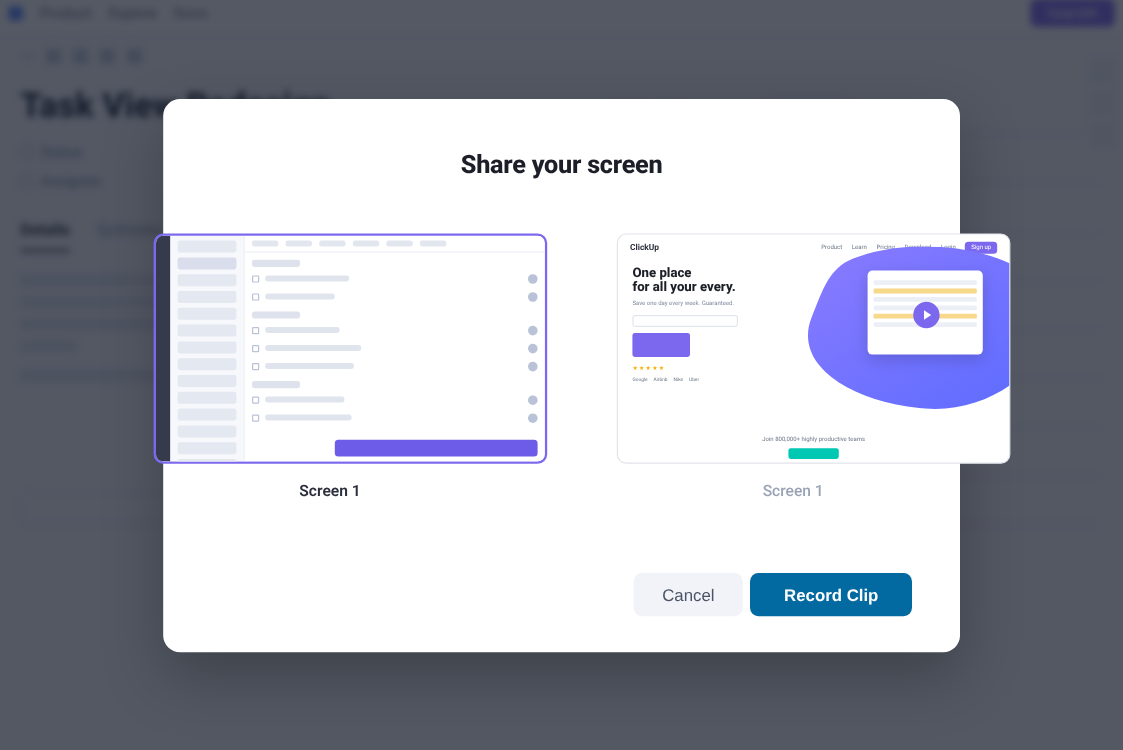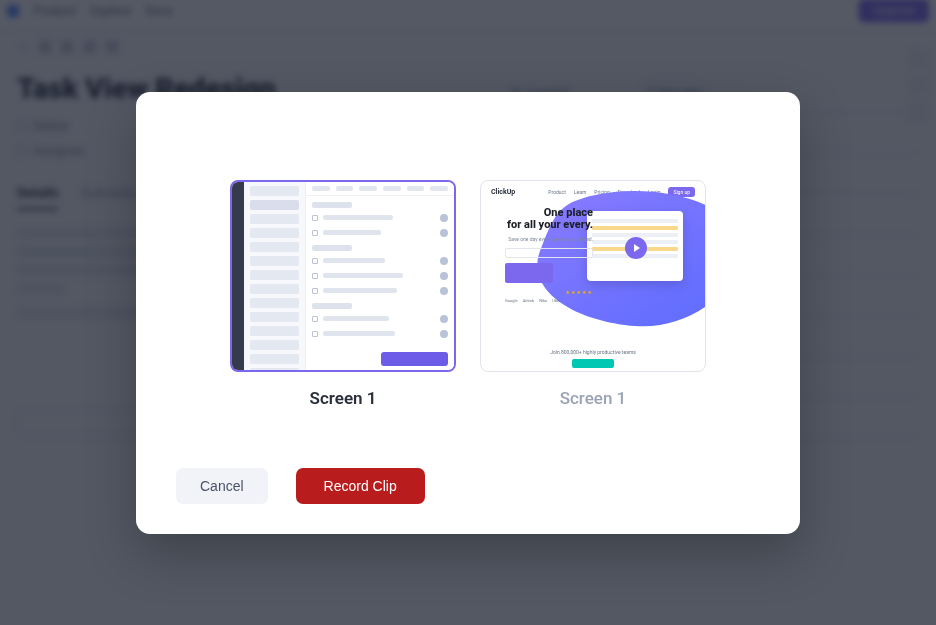--- a/index.html
+++ b/index.html
@@ -75,27 +75,28 @@
   }
   .modal h2 {
     text-align: center; font-size: 21px; font-weight: 800; color: #1c1f27; letter-spacing: -0.2px;
   }
   .screens {
     margin-top: 44px;
     display: flex; gap: 24px; justify-content: center;
   }
   .screen-card { display:flex; flex-direction:column; align-items:center; gap:16px; cursor:pointer; }
   .screen-thumb {
-    width: 226px; height: 192px; border-radius: 8px; overflow:hidden;
+    width: 328px; height: 192px; border-radius: 8px; overflow:hidden;
     border: 1px solid #e1e4ea;
     position: relative;
     background: #fff;
+    margin-left: 34px;
   }
   .screen-card.selected .screen-thumb { border: 2px solid #7b68ee; }
-  .screen-label { font-size: 17px; color: #9aa3b5; font-weight: 500; }
+  .screen-label { font-size: 13px; color: #9aa3b5; font-weight: 500; }
   .screen-card.selected .screen-label { color: #2a2f3b; font-weight: 600; }
 
   
   .t1-rail { position:absolute; left:0; top:0; bottom:0; width:12px; background:#353a4c; }
   .t1-side { position:absolute; left:12px; top:0; bottom:0; width:62px; background:#f7f8fb; border-right:1px solid #eceff5; }
   .t1-side .row { height:10px; margin:4px 6px; background:#e4e8f0; border-radius:2px; }
   .t1-side .row.hl { background:#d9ddec; }
   .t1-main { position:absolute; left:74px; right:0; top:0; bottom:0; background:#fff; }
   .t1-main .hdr { height:14px; border-bottom:1px solid #eef0f5; display:flex; align-items:center; gap:6px; padding:0 6px; }
   .t1-main .hdr .sp { width:22px; height:5px; background:#e2e6ee; border-radius:2px; }
@@ -106,47 +107,47 @@
   .t1-main .task .av { width:8px;height:8px;border-radius:50%; background:#b9c2d6; margin-left:auto; }
   .t1-main .task .ch { width:6px;height:6px;border:1px solid #b9c2d6; border-radius:1px; }
   .t1-foot { position:absolute; left:75px; right:6px; bottom:4px; height:14px; background:#6c5ce7; border-radius:3px; }
 
   
   .t2-nav { position:absolute; top:6px; left:10px; right:10px; display:flex; align-items:center; gap:8px; }
   .t2-nav .brand { font-size:7px; font-weight:700; color:#2a2f3b; }
   .t2-nav .spacer { flex:1; }
   .t2-nav .nl { font-size:5px; color:#6b7687; }
   .t2-nav .su { font-size:5px; background:#7b68ee; color:#fff; padding:2px 5px; border-radius:3px; }
-  .t2-hero { position:absolute; top:26px; left:24px;text-align:right; }
+  .t2-hero { position:absolute; top:26px; left:12px; }
   .t2-hero .h { font-size:11px; font-weight:800; color:#1c1f27; line-height:1.15; }
   .t2-hero .sub { font-size:5px; color:#7e889c; margin-top:4px; }
   .t2-hero .inp { margin-top:6px; width:88px; height:10px; border:1px solid #e2e6ec; border-radius:2px; }
   .t2-hero .btn { margin-top:5px; width:36px; height:10px; background:#7b68ee; border-radius:2px; }
   .t2-hero .stars { margin-top:6px; font-size:5px; color:#f5b301; letter-spacing:1px; }
   .t2-hero .logos { display:flex; gap:5px; margin-top:3px; }
   .t2-hero .logos .lg { font-size:4px; color:#6b7687; }
   .t2-blob { position:absolute; right:-30px; top:10px; width:200px; height:140px; }
   .t2-card { position:absolute; right:22px; top:30px; width:96px; height:70px; background:#fff; border-radius:4px; box-shadow:0 4px 12px rgba(0,0,0,0.15); padding:5px; }
   .t2-card .row { height:4px; background:#eceff6; border-radius:1px; margin:3px 0; }
   .t2-card .row.y { background:#f8d88a; }
   .t2-play { position:absolute; right:58px; top:56px; width:22px; height:22px; border-radius:50%; background:#7b68ee; display:flex; align-items:center; justify-content:center; }
   .t2-play::after { content:""; border-left:6px solid #fff; border-top:4px solid transparent; border-bottom:4px solid transparent; margin-left:2px; }
   .t2-band { position:absolute; left:0; right:0; bottom:16px; text-align:center; font-size:5px; color:#6b7687; }
   .t2-btm { position:absolute; left:50%; bottom:3px; transform:translateX(-50%); width:42px; height:9px; background:#00c8b3; border-radius:2px; }
 
   
   .modal-footer {
     margin-top: 60px;
-    display: flex; gap: 28px;
+    display: flex; justify-content: flex-end; gap: 6px;
   }
   .btn {
     font-size: 14px; font-weight: 500; border-radius: 7px; padding: 10px 24px; border: none; cursor: pointer;
   }
   .btn-secondary { background: #f1f3f8; color: #4a5365; }
-  .btn-primary { background: #b91c1c; color: #fff; padding: 10px 28px; }
+  .btn-primary { background: #0369a1; color: #fff; padding: 10px 28px; font-weight: bold; }
 </style>
 </head>
 <body>
 
 <div class="bg">
   <div class="topbar">
     <div class="logo"></div>
     <span class="link">Product</span>
     <span class="link">Explore</span>
     <span class="link">Docs</span>
@@ -279,20 +280,21 @@
             <span>—</span>
           </div>
         </div>
     </div>
   </div>
 </div>
 
 <div class="dim"></div>
 
 <div class="modal">
+  <h2>Share your screen</h2>
 
   <div class="screens">
 
     <div class="screen-card selected">
       <div class="screen-thumb">
         <div class="t1-rail"></div>
         <div class="t1-side">
           <div class="row"></div>
             <div class="row hl"></div>
             <div class="row"></div>

